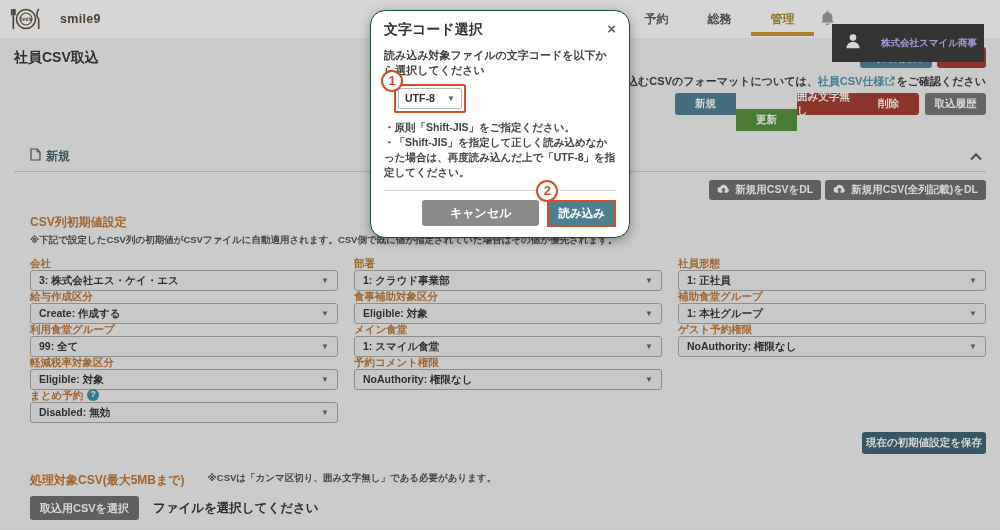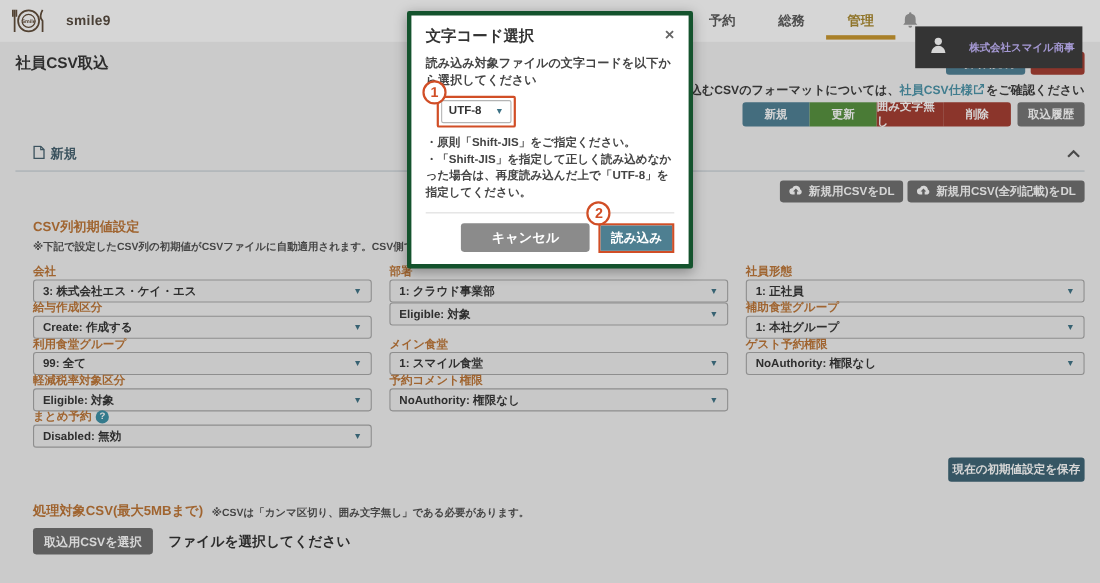--- a/index.html
+++ b/index.html
@@ -31,59 +31,59 @@
     align-items:center; justify-content:center; cursor:pointer; font-family:inherit; }
   .btn-help { background:#4d7f94; height:21px; font-size:11.5px; padding:0 9px; gap:4px; }
   .btn-reset { background:#a43b2f; height:21px; font-size:11.5px; padding:0 9px; }
   .format-note { text-align:right; padding:6px 14px 0; font-size:11px; color:#3a3a3a; }
   .link { color:#4a93a8; cursor:pointer; }
   .ext-icon { display:inline-block; vertical-align:-1px; margin:0 1px; }
   .tabs-row { display:flex; justify-content:flex-end; padding:4px 14px 0; }
   .tab { width:61px; height:22px; display:flex; align-items:center; justify-content:center;
     color:#fff; font-size:10.5px; cursor:pointer; }
   .tab.teal { background:#4d7f94; border-radius:3px 0 0 3px; }
-  .tab.green { background:#55903c; }
+  .tab.green { background:#55903c;margin-top:16px; }
   .tab.red { background:#a43b2f; }
   .tab.last { border-radius:0 3px 3px 0; }
   .tab.gray { background:#757575; margin-left:6px; border-radius:3px; }
   .section-bar { display:flex; align-items:center; margin:16px 14px 0; padding-bottom:6px;
     border-bottom:1px solid #c2ccd2; }
   .section-title { font-size:12px; color:#44606e; margin-left:16px; display:flex; align-items:center; gap:5px; }
   .chevron { margin-left:auto; margin-right:4px; cursor:pointer; }
   .dl-row { display:flex; justify-content:flex-end; gap:4px; margin:8px 14px 0; }
   .btn-dl { background:#6e6e6e; height:20px; font-size:10.5px; padding:0 8px; gap:5px; }
   
   .defaults { margin:14px 14px 0 30px; }
   .sec-label { color:#bd7535; font-size:12px; }
   .sec-note { font-size:9.5px; color:#4f4f4f; margin-top:3px; }
   .grid { display:grid; grid-template-columns:repeat(3,1fr); column-gap:16px; row-gap:0;
     margin:10px 14px 0 30px; }
   .cell { height:33px; }
   .cell.empty { visibility:hidden; }
-  .f-label { color:#bd7535; font-size:10.5px; height:12px; display:flex; align-items:center; gap:4px;font-family:Liberation Mono, monospace; }
+  .f-label { color:#bd7535; font-size:10.5px; height:12px; display:flex; gap:4px;font-family:Liberation Mono, monospace; }
   .help-icon { display:none; width:12px; height:12px; border-radius:50%; background:#3a8fa5; color:#fff;
     font-size:9px; align-items:center; justify-content:center; cursor:pointer; }
   .cell.has-help .help-icon { display:inline-flex; }
   .select { height:21px; margin-top:1px; background:#eeeeee; border:1px solid #a8a8a8; border-radius:3px;
     display:flex; align-items:center; padding:0 8px; font-size:10.5px; color:#333; cursor:pointer; }
   .select .arrow { margin-left:auto; color:#3d7285; font-size:8px; }
   .save-row { display:flex; justify-content:flex-end; margin:10px 14px 0; }
   .btn-save { background:#3c6374; height:22px; font-size:10.5px; padding:0 4px; }
   
   .upload { margin:18px 30px 0; }
-  .upload-head { display:flex; align-items:flex-end; gap:8px; }
+  .upload-head { display:flex; align-items:flex-start; gap:23px; }
   .upload-label { color:#bd7535; font-size:12px; }
   .upload-note { font-size:9.5px; color:#4f4f4f; }
   .upload-row { display:flex; align-items:center; gap:14px; margin-top:7px; }
   .btn-file { background:#6e6e6e; height:24px; font-size:11px; padding:0 10px; }
   .file-placeholder { font-size:12.5px; color:#2f2f2f; }
   
   .backdrop { position:absolute; inset:0; background:rgba(25,25,25,0.18); z-index:10; }
   .modal { position:absolute; left:370px; top:10px; width:260px; z-index:20; background:#fff;
-    border:4px solid #14532d; border-radius:2px; box-shadow:0 3px 12px rgba(0,0,0,.35);
+    border:1px solid #14532d; border-radius:15px; box-shadow:0 3px 12px rgba(0,0,0,.35);
     padding:10px 13px 10px; }
   .modal-title-row { display:flex; align-items:flex-start; }
   .modal-title { font-size:14px; color:#333; }
   .modal-close { margin-left:auto; color:#666; font-size:15px; line-height:1; cursor:pointer; }
   .modal-desc { margin-top:9px; font-size:11px; color:#444; line-height:1.4; }
   .enc-area { margin-top:5px; margin-left:10px; position:relative; display:inline-block; }
   .enc-hl { border:2px solid #d14e26; border-radius:2px; padding:2px; display:inline-block; }
   .enc-select { width:64px; height:21px; border:1px solid #b5b5b5; border-radius:2px; background:#fff;
     display:flex; align-items:center; padding:0 6px; font-size:10.5px; color:#333; cursor:pointer; }
   .enc-select .arrow { margin-left:auto; color:#3d7285; font-size:8px; }
@@ -277,20 +277,24 @@
         <span>給与作成区分</span>
 
       </div>
       <div class="select">
         <span>Create: 作成する</span>
         <span class="arrow">▼</span>
       </div>
     </div>
 
     <div class="cell">
+      <div class="f-label">
+        <span>食事補助対象区分</span>
+
+      </div>
       <div class="select">
         <span>Eligible: 対象</span>
         <span class="arrow">▼</span>
       </div>
     </div>
 
     <div class="cell">
       <div class="f-label">
         <span>補助食堂グループ</span>
 

